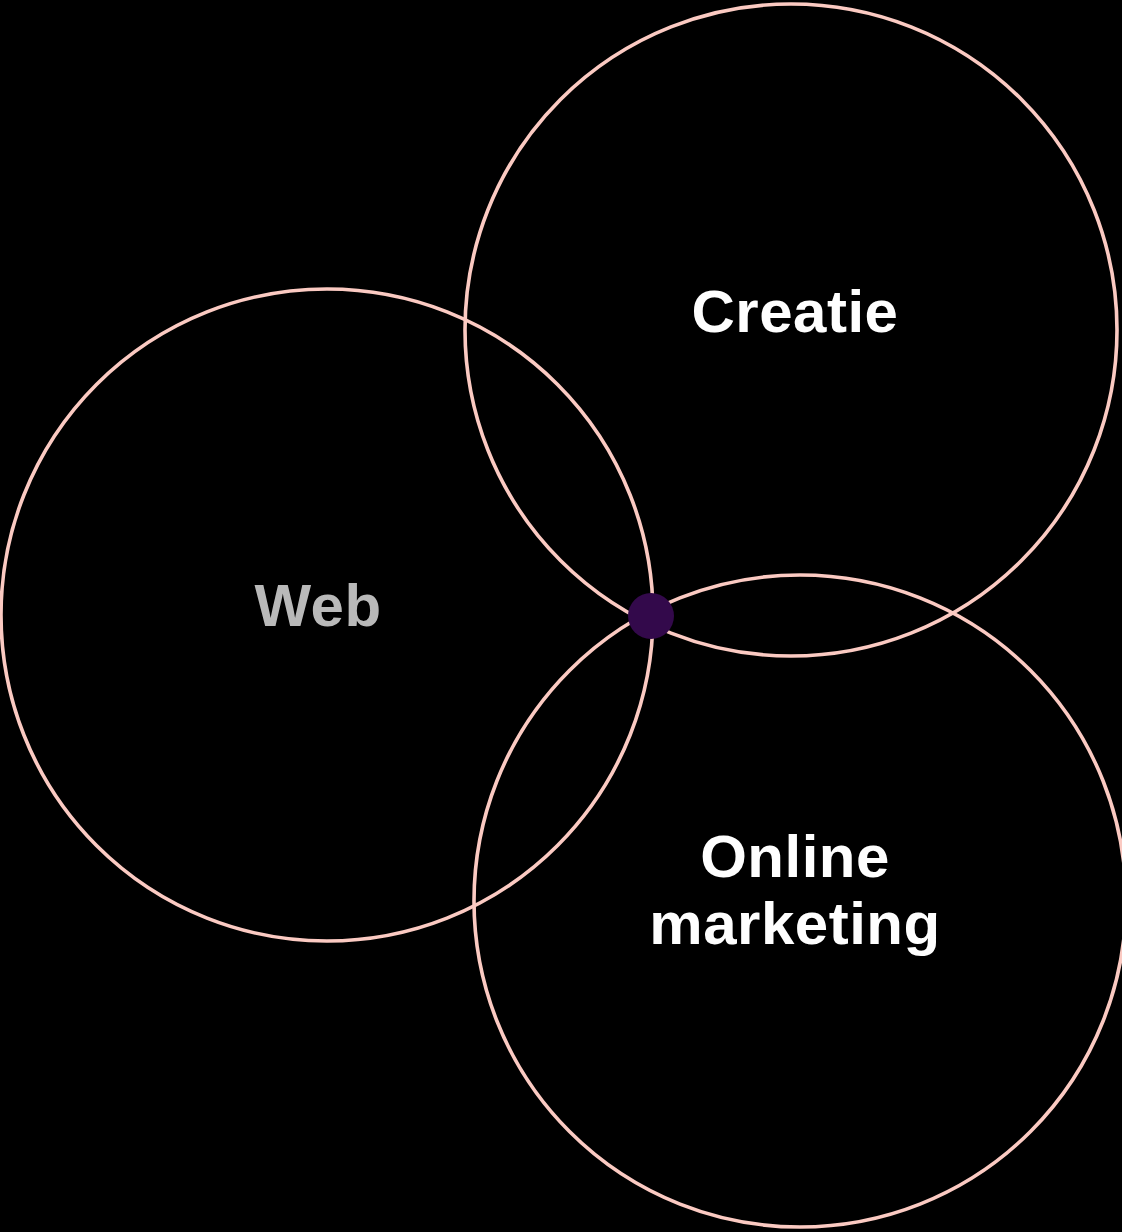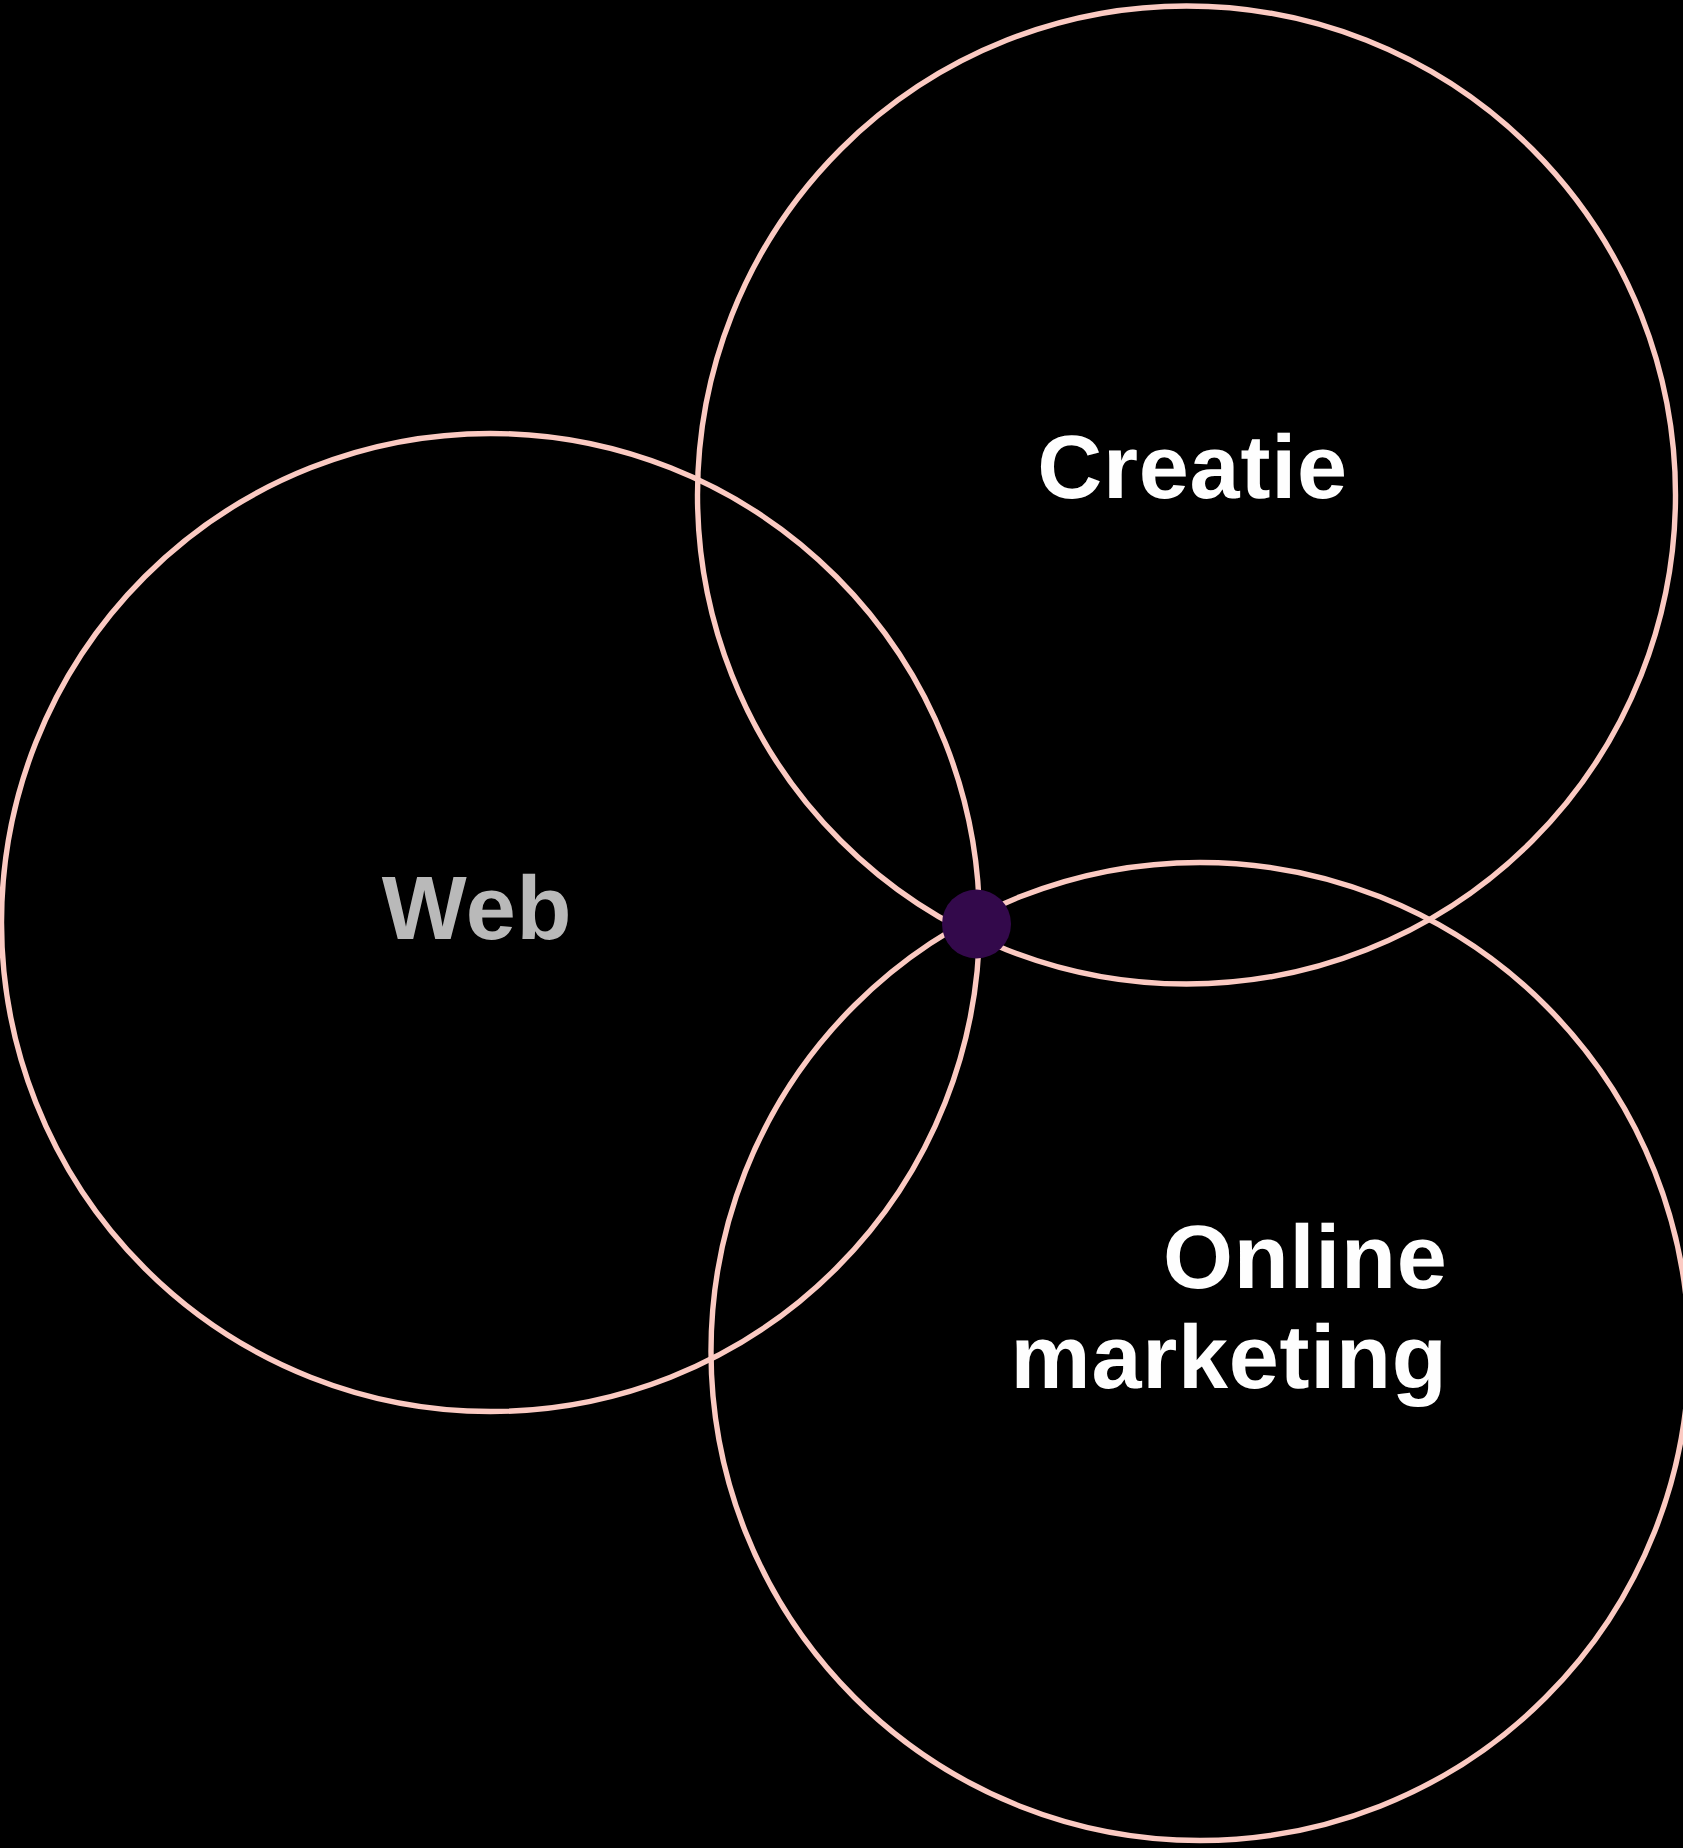--- a/index.html
+++ b/index.html
@@ -54,25 +54,24 @@
     color: var(--label-primary);
   }
   .label-web {
     left: 318px;
     top: 606px;
     color: var(--label-muted);
     text-align: center;
   }
   .label-om {
     left: 795px;
-    top: 872px;
+    top: 891px;
     color: var(--label-primary);
     white-space: normal;
     width: 340px;
-    text-align: right;
   }
 </style>
 </head>
 <body>
 
 <div class="stage">
 
   <svg class="venn-svg" viewBox="0 0 1122 1232" aria-hidden="true">
     <circle class="venn-circle" cx="327" cy="615" r="326"></circle>
     <circle class="venn-circle" cx="791" cy="330" r="326"></circle>

